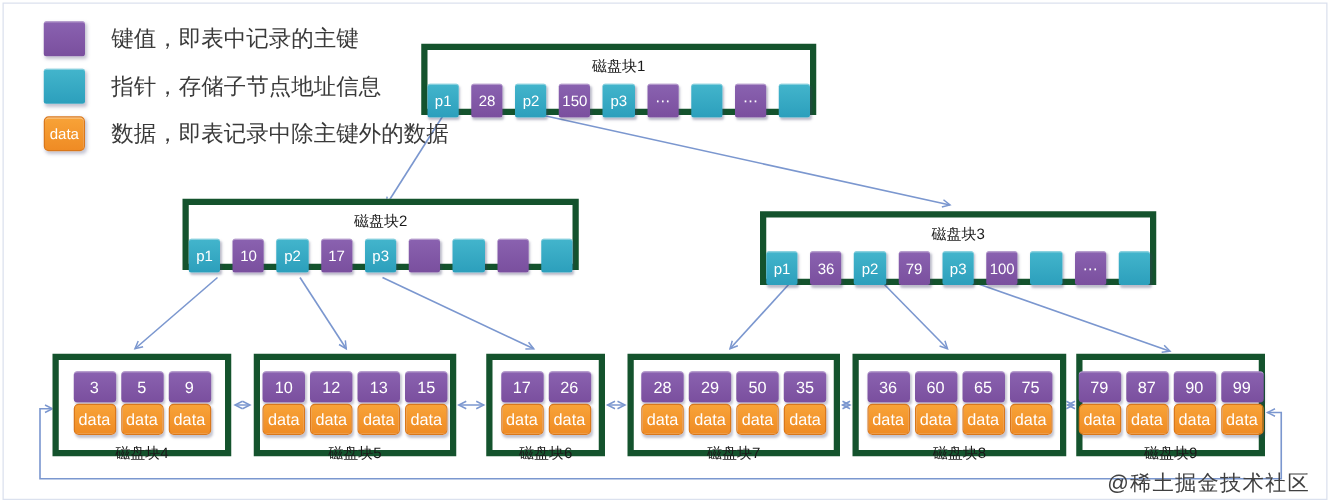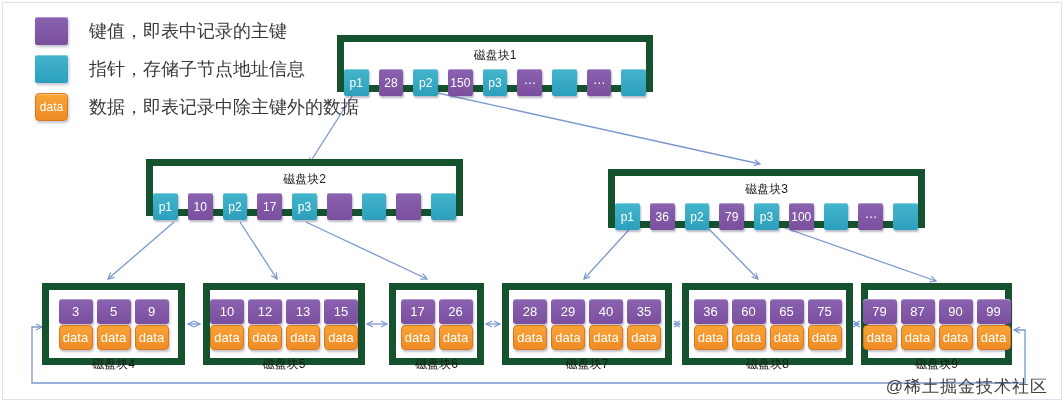--- a/index.html
+++ b/index.html
@@ -16,21 +16,21 @@
   .swatch{width:33px;height:28px;border-radius:2px;flex:0 0 auto;
           box-shadow:1px 2px 3px rgba(80,80,120,.35), inset 0 1px 0 rgba(255,255,255,.35);}
   .swatch.key{background:linear-gradient(180deg,#8a62b0,var(--c-key));}
   .swatch.pointer{background:linear-gradient(180deg,#43b5cc,var(--c-pointer));}
   .swatch.data{width:31px;height:26px;border-radius:4px;border:1px solid #d9771b;
           background:linear-gradient(180deg,#f8a338,var(--c-data));
           color:#fff;font-size:12px;display:flex;align-items:center;justify-content:center;}
   .legend-text{margin-left:21px;font-size:18px;color:#3a3a3a;white-space:nowrap;}
 
   
-  .node{position:absolute;background:#fff;border:7px solid #14532d;box-sizing:border-box;}
+  .node{position:absolute;background:#fff;border:5px solid #14532d;box-sizing:border-box;}
   .node-title{font-size:12px;color:#1a1a1a;text-align:center;}
   .internal .node-title{margin-top:5px;}
   .cell-row{display:flex;justify-content:flex-end;gap:10px;margin-top:5px;}
   .cell{width:31px;height:27px;border-radius:2px;display:flex;align-items:center;justify-content:center;
         color:#fff;font-size:12px;box-shadow:1px 2px 2px rgba(60,60,100,.35), inset 0 1px 0 rgba(255,255,255,.35);}
   .cell.key{background:linear-gradient(180deg,#8a62b0,var(--c-key));}
   .cell.pointer{background:linear-gradient(180deg,#43b5cc,var(--c-pointer));}
 
   
   .leaf{display:flex;flex-direction:column;align-items:center;}
@@ -196,21 +196,21 @@
     <div class="pair-row">
         <span class="pair">
           <span class="kcell">28</span>
           <span class="dcell">data</span>
         </span>
         <span class="pair">
           <span class="kcell">29</span>
           <span class="dcell">data</span>
         </span>
         <span class="pair">
-          <span class="kcell">40</span>
+          <span class="kcell">50</span>
           <span class="dcell">data</span>
         </span>
         <span class="pair">
           <span class="kcell">35</span>
           <span class="dcell">data</span>
         </span>
       </div>
     <div class="node-title">磁盘块7</div>
   </div>
   <div class="node leaf" style="left:682px;top:283px;width:171px;height:82px;">

